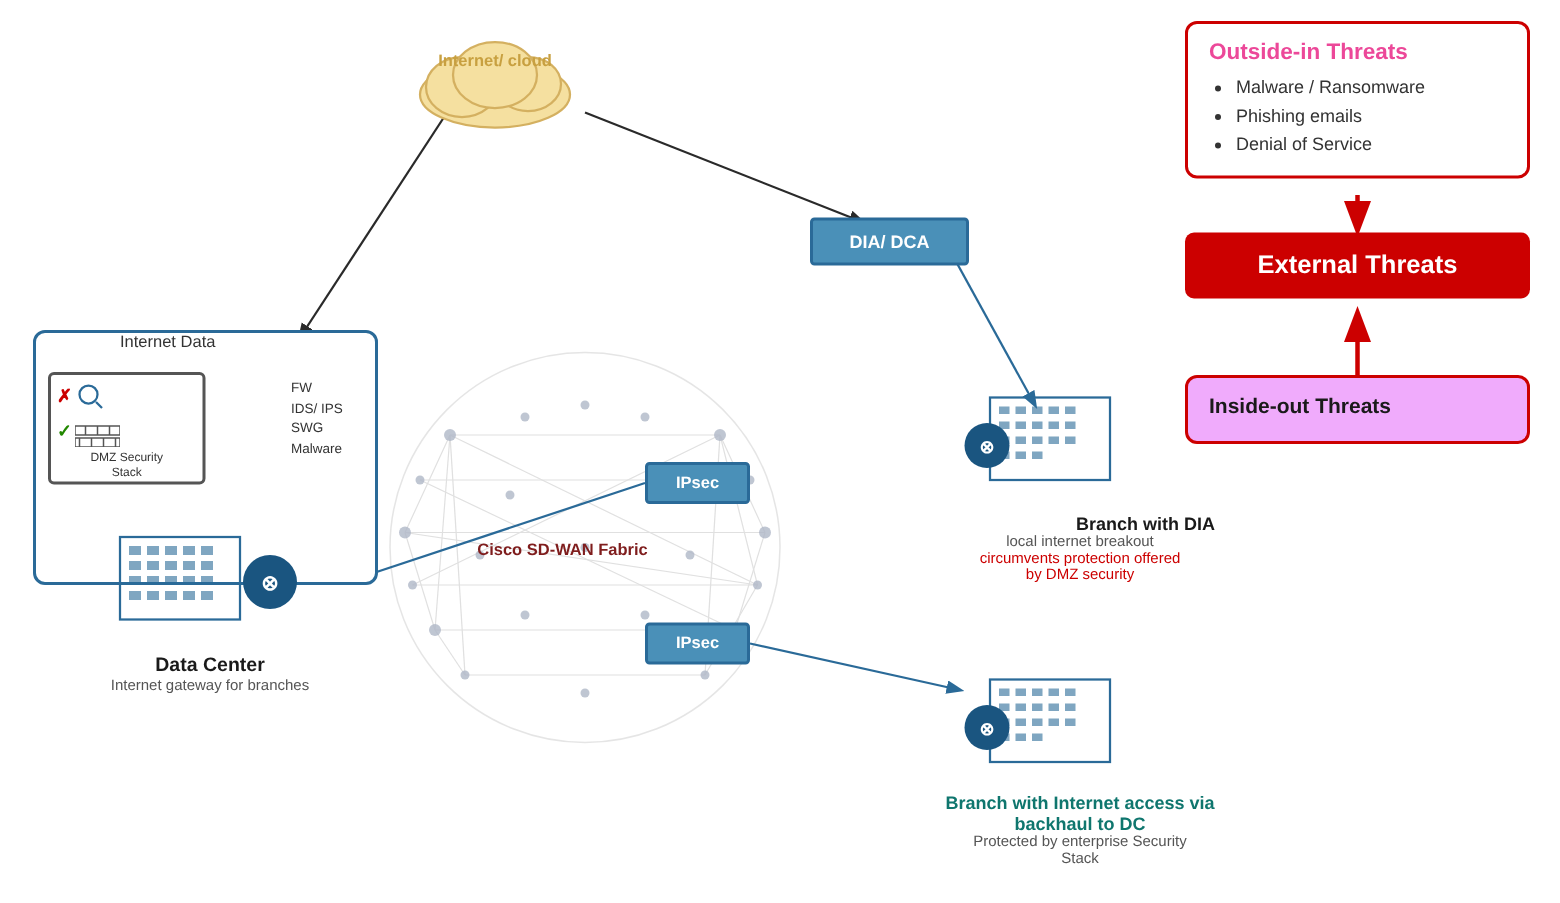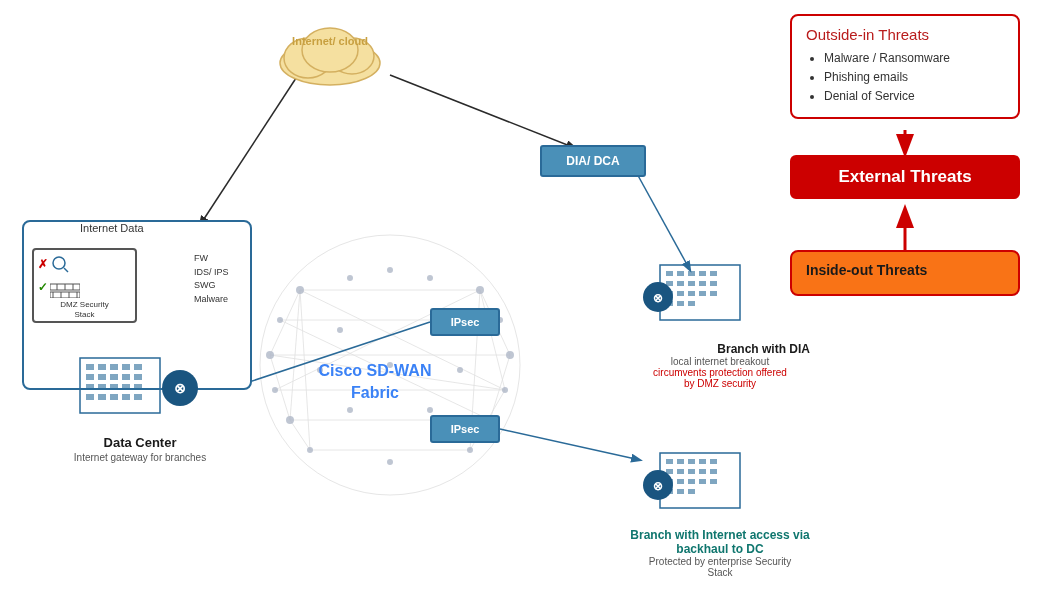--- a/index.html
+++ b/index.html
@@ -199,42 +199,42 @@
       width: 200px;
     }
 
     
     .sdwan-label {
       position: absolute;
       top: 360px;
       left: 310px;
       text-align: center;
       width: 130px;
-      color: #3b82f6;
-      font-size: 16px;
+      color: #7f1d1d;
+      font-size: 11px;
       font-weight: bold;
       line-height: 1.4;
     }
 
     
     .outside-threats-box {
       position: absolute;
       top: 14px;
       left: 790px;
       width: 230px;
       border: 2px solid #cc0000;
       border-radius: 8px;
       background: white;
       padding: 10px 14px;
     }
 
     .outside-threats-title {
       font-size: 15px;
-      font-weight: normal;
-      color: #b91c1c;
+      font-weight: bold;
+      color: #ec4899;
       margin-bottom: 6px;
     }
 
     .outside-threats-list {
       list-style: disc;
       padding-left: 18px;
       font-size: 12px;
       color: #333;
       line-height: 1.6;
     }
@@ -261,21 +261,21 @@
     }
 
     
     .inside-threats-box {
       position: absolute;
       top: 250px;
       left: 790px;
       width: 230px;
       border: 2px solid #cc0000;
       border-radius: 8px;
-      background: #f97316;
+      background: #f0abfc;
       padding: 10px 14px;
     }
 
     .inside-threats-title {
       font-size: 14px;
       font-weight: bold;
       color: #1a1a1a;
       margin-bottom: 6px;
     }
 

